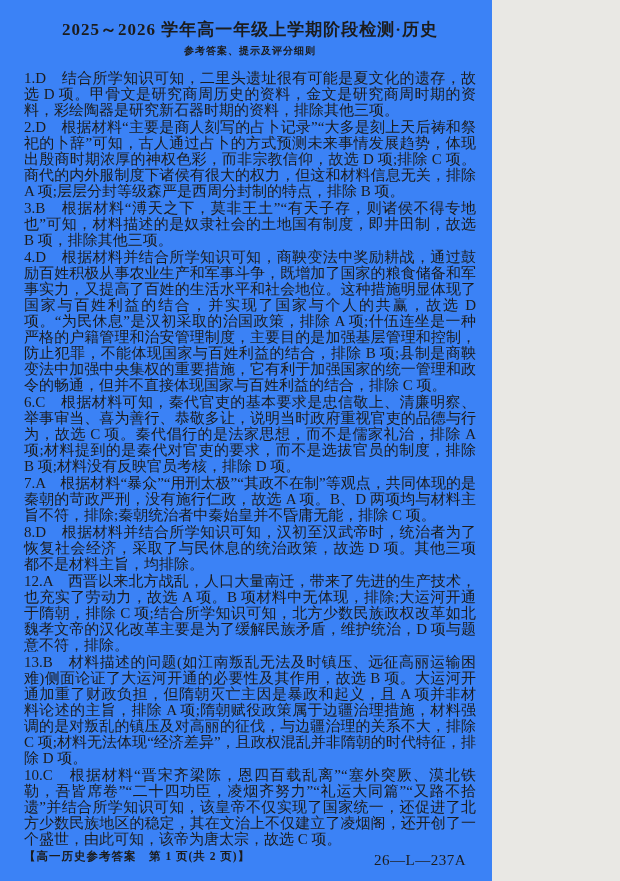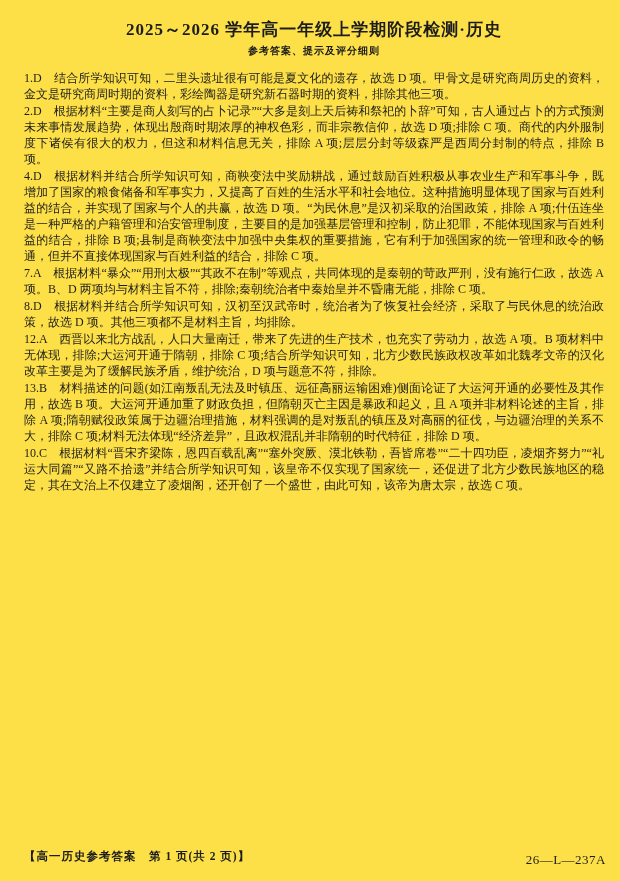--- a/index.html
+++ b/index.html
@@ -4,45 +4,45 @@
 <style>
   html, body { margin: 0; padding: 0; }
   body {
     width: 620px;
     height: 881px;
     background: #e9e8e4;
     font-family: "Liberation Serif", serif;
   }
   .page {
     position: relative;
-    width: 620px;
+    width: 492px;
     height: 881px;
     box-sizing: border-box;
-    background: #fde047;
+    background: #3b82f6;
     color: #1c1c1c;
     padding: 12px 16px 8px 24px;
     overflow: hidden;
   }
   .page-title {
     font-size: 17px;
     font-weight: bold;
     text-align: center;
     margin: 6px 0 3px 0;
     letter-spacing: 1px;
   }
   .page-subtitle {
     font-size: 10px;
     font-weight: bold;
     text-align: center;
     margin: 0 0 12px 0;
     letter-spacing: 1px;
   }
   .answers { }
   .answer-item {
-    font-size: 12px;
+    font-size: 15px;
     line-height: 16px;
     margin: 0 0 1px 0;
     text-align: justify;
     text-justify: inter-ideograph;
     word-break: break-all;
   }
   .answer-head {
     white-space: nowrap;
   }
   .footer {
@@ -55,38 +55,40 @@
   .footer-center {
     display: block;
     text-align: left;
     font-size: 11.5px;
     font-weight: bold;
     letter-spacing: 1px;
     padding-left: 24px;
   }
   .footer-right {
     position: absolute;
-    right: 14px;
+    right: 26px;
     top: 3px;
-    font-size: 13px;
+    font-size: 15px;
     font-weight: normal;
     letter-spacing: 0.5px;
   }
 </style>
 </head>
 <body>
 
 <div class="page">
   <h1 class="page-title">2025～2026 学年高一年级上学期阶段检测·历史</h1>
   <h2 class="page-subtitle">参考答案、提示及评分细则</h2>
 
   <div class="answers" id="answers-container">
       <p class="answer-item"><span class="answer-head">1.D　</span><span>结合所学知识可知，二里头遗址很有可能是夏文化的遗存，故选 D 项。甲骨文是研究商周历史的资料，金文是研究商周时期的资料，彩绘陶器是研究新石器时期的资料，排除其他三项。</span></p>
       <p class="answer-item"><span class="answer-head">2.D　</span><span>根据材料“主要是商人刻写的占卜记录”“大多是刻上天后祷和祭祀的卜辞”可知，古人通过占卜的方式预测未来事情发展趋势，体现出殷商时期浓厚的神权色彩，而非宗教信仰，故选 D 项;排除 C 项。商代的内外服制度下诸侯有很大的权力，但这和材料信息无关，排除 A 项;层层分封等级森严是西周分封制的特点，排除 B 项。</span></p>
+      <p class="answer-item"><span class="answer-head">3.B　</span><span>根据材料“溥天之下，莫非王土”“有天子存，则诸侯不得专地也”可知，材料描述的是奴隶社会的土地国有制度，即井田制，故选 B 项，排除其他三项。</span></p>
       <p class="answer-item"><span class="answer-head">4.D　</span><span>根据材料并结合所学知识可知，商鞅变法中奖励耕战，通过鼓励百姓积极从事农业生产和军事斗争，既增加了国家的粮食储备和军事实力，又提高了百姓的生活水平和社会地位。这种措施明显体现了国家与百姓利益的结合，并实现了国家与个人的共赢，故选 D 项。“为民休息”是汉初采取的治国政策，排除 A 项;什伍连坐是一种严格的户籍管理和治安管理制度，主要目的是加强基层管理和控制，防止犯罪，不能体现国家与百姓利益的结合，排除 B 项;县制是商鞅变法中加强中央集权的重要措施，它有利于加强国家的统一管理和政令的畅通，但并不直接体现国家与百姓利益的结合，排除 C 项。</span></p>
+      <p class="answer-item"><span class="answer-head">6.C　</span><span>根据材料可知，秦代官吏的基本要求是忠信敬上、清廉明察、举事审当、喜为善行、恭敬多让，说明当时政府重视官吏的品德与行为，故选 C 项。秦代倡行的是法家思想，而不是儒家礼治，排除 A 项;材料提到的是秦代对官吏的要求，而不是选拔官员的制度，排除 B 项;材料没有反映官员考核，排除 D 项。</span></p>
       <p class="answer-item"><span class="answer-head">7.A　</span><span>根据材料“暴众”“用刑太极”“其政不在制”等观点，共同体现的是秦朝的苛政严刑，没有施行仁政，故选 A 项。B、D 两项均与材料主旨不符，排除;秦朝统治者中秦始皇并不昏庸无能，排除 C 项。</span></p>
       <p class="answer-item"><span class="answer-head">8.D　</span><span>根据材料并结合所学知识可知，汉初至汉武帝时，统治者为了恢复社会经济，采取了与民休息的统治政策，故选 D 项。其他三项都不是材料主旨，均排除。</span></p>
       <p class="answer-item"><span class="answer-head">12.A　</span><span>西晋以来北方战乱，人口大量南迁，带来了先进的生产技术，也充实了劳动力，故选 A 项。B 项材料中无体现，排除;大运河开通于隋朝，排除 C 项;结合所学知识可知，北方少数民族政权改革如北魏孝文帝的汉化改革主要是为了缓解民族矛盾，维护统治，D 项与题意不符，排除。</span></p>
       <p class="answer-item"><span class="answer-head">13.B　</span><span>材料描述的问题(如江南叛乱无法及时镇压、远征高丽运输困难)侧面论证了大运河开通的必要性及其作用，故选 B 项。大运河开通加重了财政负担，但隋朝灭亡主因是暴政和起义，且 A 项并非材料论述的主旨，排除 A 项;隋朝赋役政策属于边疆治理措施，材料强调的是对叛乱的镇压及对高丽的征伐，与边疆治理的关系不大，排除 C 项;材料无法体现“经济差异”，且政权混乱并非隋朝的时代特征，排除 D 项。</span></p>
       <p class="answer-item"><span class="answer-head">10.C　</span><span>根据材料“晋宋齐梁陈，恩四百载乱离”“塞外突厥、漠北铁勒，吾皆席卷”“二十四功臣，凌烟齐努力”“礼运大同篇”“又路不拾遗”并结合所学知识可知，该皇帝不仅实现了国家统一，还促进了北方少数民族地区的稳定，其在文治上不仅建立了凌烟阁，还开创了一个盛世，由此可知，该帝为唐太宗，故选 C 项。</span></p>
     </div>
 
   <div class="footer">
     <span class="footer-center">【高一历史参考答案　第 1 页(共 2 页)】</span>
     <span class="footer-right">26—L—237A</span>

